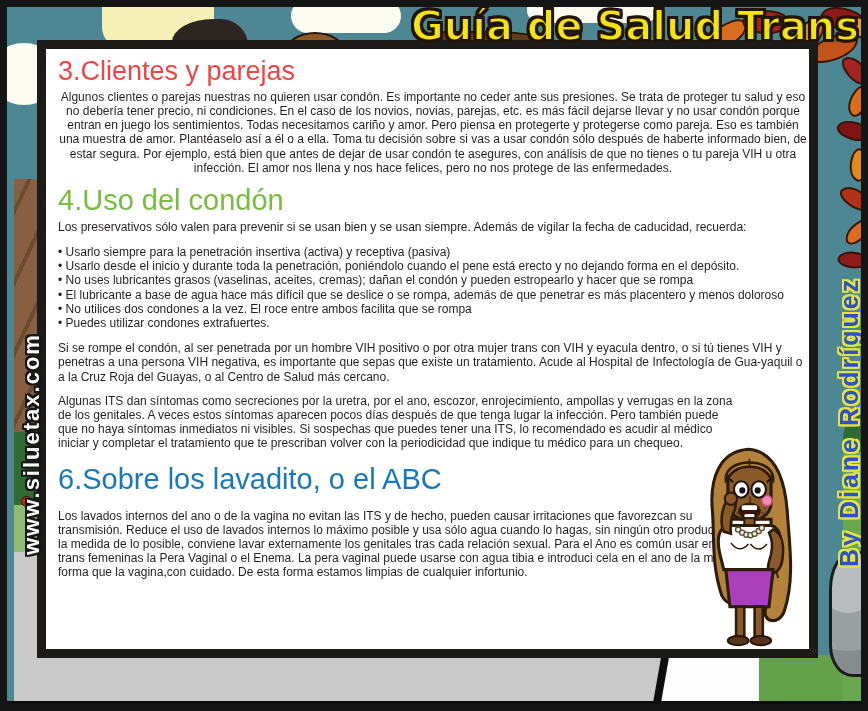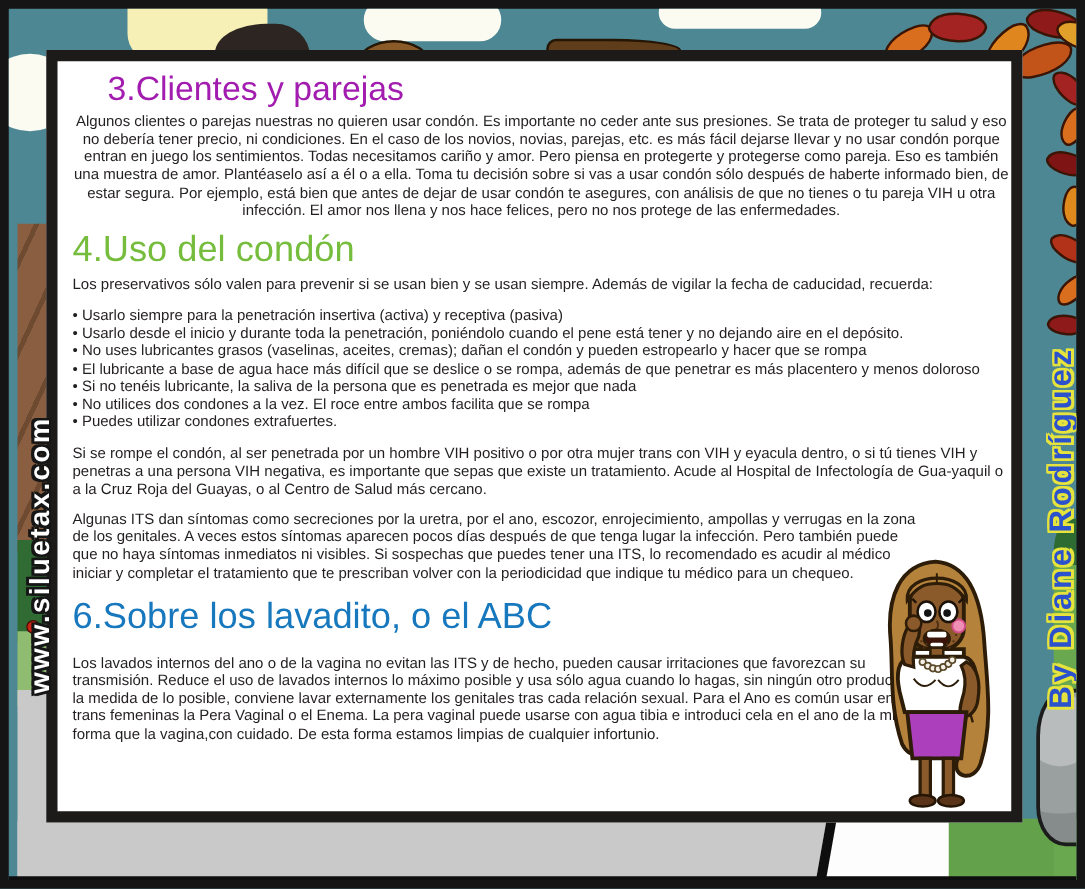--- a/index.html
+++ b/index.html
@@ -122,31 +122,30 @@
   <div class="abs road-stripe"></div>
   <div class="abs grass-bottom-right"></div>
   <div class="abs bush-green-right"></div>
   <div class="abs grass-right"></div>
   <div class="abs rock"></div>
   <div class="abs bottom-bar"></div>
 
   <div class="abs panel">
     <div class="panel-inner">
 
-      <h2 class="sec3-heading" style="color: #a21caf; margin-left: 28px;">3.Clientes y parejas</h2>
+      <h2 class="sec3-heading" style="color: #ef4444;">3.Clientes y parejas</h2>
       <p class="sec3-body">Algunos clientes o parejas nuestras no quieren usar condón. Es importante no ceder ante sus presiones. Se trata de proteger tu salud y eso no debería tener precio, ni condiciones. En el caso de los novios, novias, parejas, etc. es más fácil dejarse llevar y no usar condón porque entran en juego los sentimientos. Todas necesitamos cariño y amor. Pero piensa en protegerte y protegerse como pareja. Eso es también una muestra de amor. Plantéaselo así a él o a ella. Toma tu decisión sobre si vas a usar condón sólo después de haberte informado bien, de estar segura. Por ejemplo, está bien que antes de dejar de usar condón te asegures, con análisis de que no tienes o tu pareja  VIH u otra infección. El amor nos llena y nos hace felices, pero no nos protege de las enfermedades.</p>
 
       <h2 class="bold sec4-heading" style="color: rgb(118, 189, 61);">4.Uso del condón</h2>
       <p class="sec4-intro">Los preservativos sólo valen para prevenir si se usan bien y se usan siempre. Además de vigilar la fecha de caducidad, recuerda:</p>
       <div class="bullet-list">
         <div class="bullet-line">• Usarlo siempre para la penetración insertiva (activa) y receptiva (pasiva)</div>
-        <div class="bullet-line">• Usarlo desde el inicio y durante toda la penetración, poniéndolo cuando el pene está tener y no dejando aire en el depósito.</div>
+        <div class="bullet-line">• Usarlo desde el inicio y durante toda la penetración, poniéndolo cuando el pene está erecto y no dejando forma en el depósito.</div>
         <div class="bullet-line">• No uses lubricantes grasos (vaselinas, aceites, cremas); dañan el condón y pueden estropearlo y hacer que se rompa</div>
         <div class="bullet-line">• El lubricante a base de agua hace más difícil que se deslice o se rompa, además de que penetrar es más placentero y menos doloroso</div>
-        <div class="bullet-line">• Si no tenéis lubricante, la saliva de la persona que es penetrada es mejor que nada</div>
         <div class="bullet-line">• No utilices dos condones a la vez. El roce entre ambos facilita que se rompa</div>
         <div class="bullet-line">• Puedes utilizar condones extrafuertes.</div>
       </div>
       <p class="sec4-outro">Si se rompe el condón, al ser penetrada por un hombre VIH positivo o por otra mujer trans con VIH y eyacula dentro, o si tú tienes VIH y penetras a una persona VIH negativa, es importante que sepas que existe un tratamiento. Acude al Hospital de Infectología de Gua-yaquil o a la Cruz Roja del Guayas, o al Centro de Salud más cercano.</p>
 
       <p class="sec5-body">Algunas ITS dan síntomas como secreciones por la uretra, por el ano, escozor, enrojecimiento, ampollas y verrugas en la zona de los genitales. A veces estos síntomas aparecen pocos días después de que tenga lugar la infección. Pero también puede que no haya síntomas inmediatos ni visibles. Si sospechas que puedes tener una ITS, lo recomendado es acudir  al médico iniciar y completar el tratamiento que te prescriban volver con la periodicidad que indique tu médico para un chequeo.</p>
 
       <h2 class="bold sec6-heading" style="color: rgb(23, 120, 190);">6.Sobre los lavadito, o el ABC</h2>
       <p class="sec6-body">Los lavados internos del ano o de la vagina no evitan las ITS y de hecho, pueden causar irritaciones que favorezcan su  transmisión. Reduce el uso de lavados internos lo máximo posible y usa sólo agua cuando lo hagas, sin ningún otro producto. En la medida de lo posible, conviene lavar externamente los genitales tras cada relación sexual. Para el Ano es común usar entre las trans femeninas la Pera Vaginal o el Enema. La pera vaginal puede usarse con agua tibia e introduci cela en el ano de la misma forma que la vagina,con cuidado. De esta forma estamos limpias de cualquier infortunio.</p>
 
@@ -216,16 +215,17 @@
         <rect x="38" y="159" width="8" height="30" fill="#8a5a2b" stroke="#2c1c08" stroke-width="2.5"></rect>
         <rect x="56" y="159" width="8" height="30" fill="#8a5a2b" stroke="#2c1c08" stroke-width="2.5"></rect>
 
         <ellipse cx="40" cy="192" rx="10" ry="4.5" fill="#5a3418" stroke="#241505" stroke-width="2"></ellipse>
         <ellipse cx="62" cy="192" rx="10" ry="4.5" fill="#5a3418" stroke="#241505" stroke-width="2"></ellipse>
       </svg>
 
     </div>
   </div>
 
+  <div class="abs guide-title">Guía de Salud Trans</div>
   <div class="abs vtext vtext-left">www.siluetax.com</div>
   <div class="abs vtext vtext-right">By Diane Rodríguez</div>
 
 </div>
 
 </body></html>

